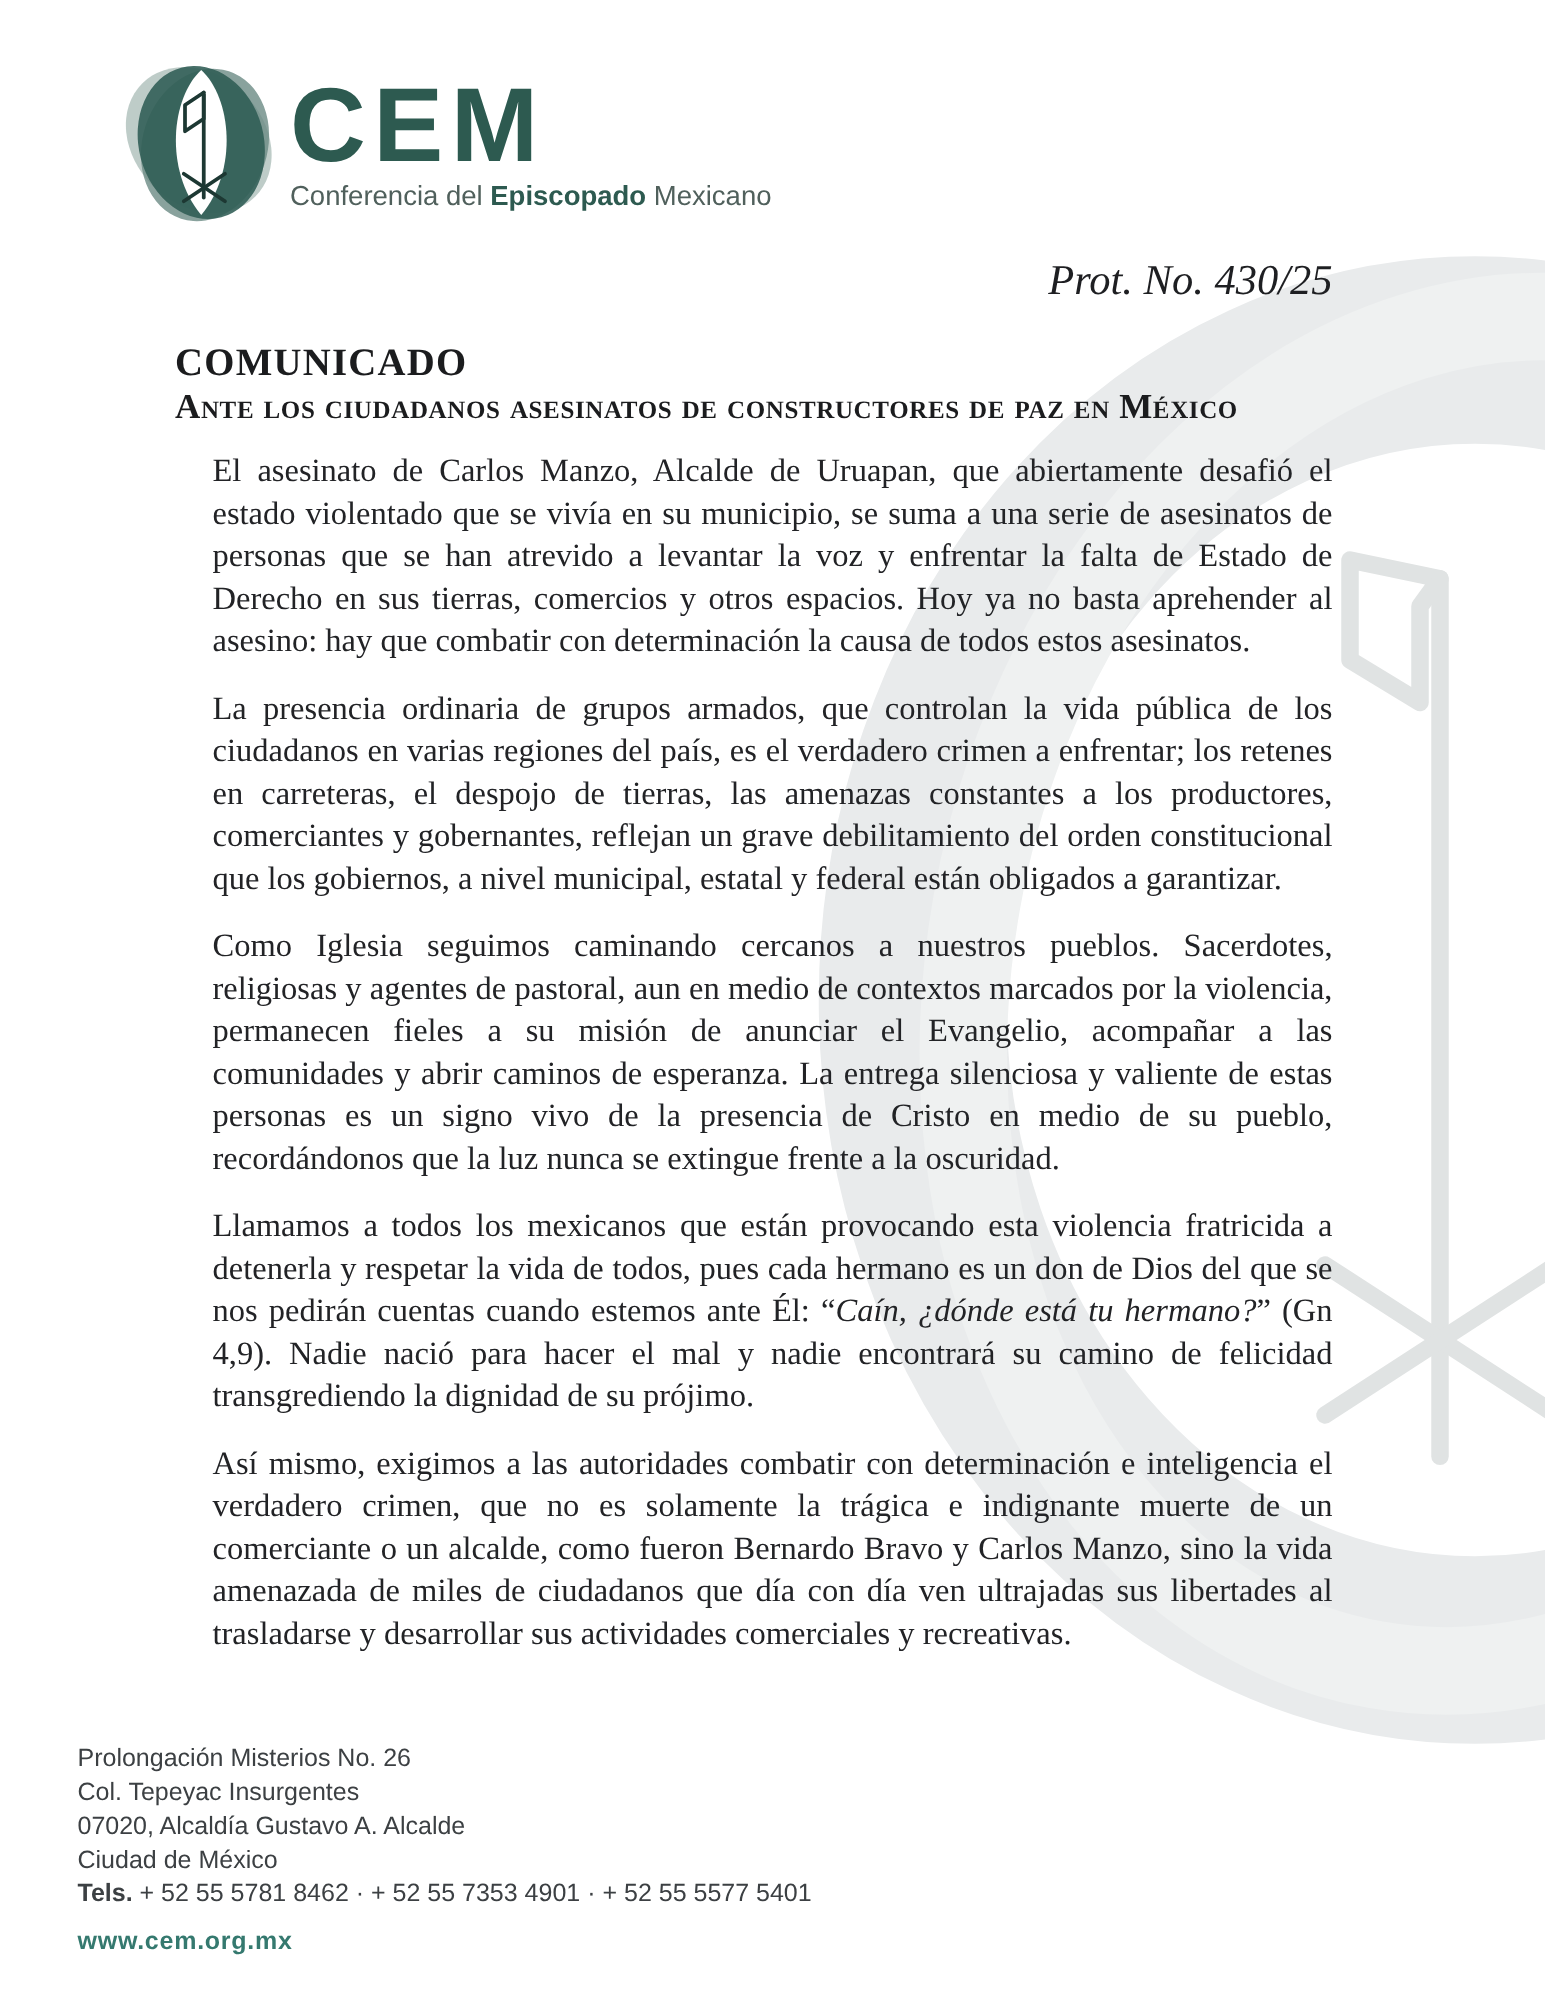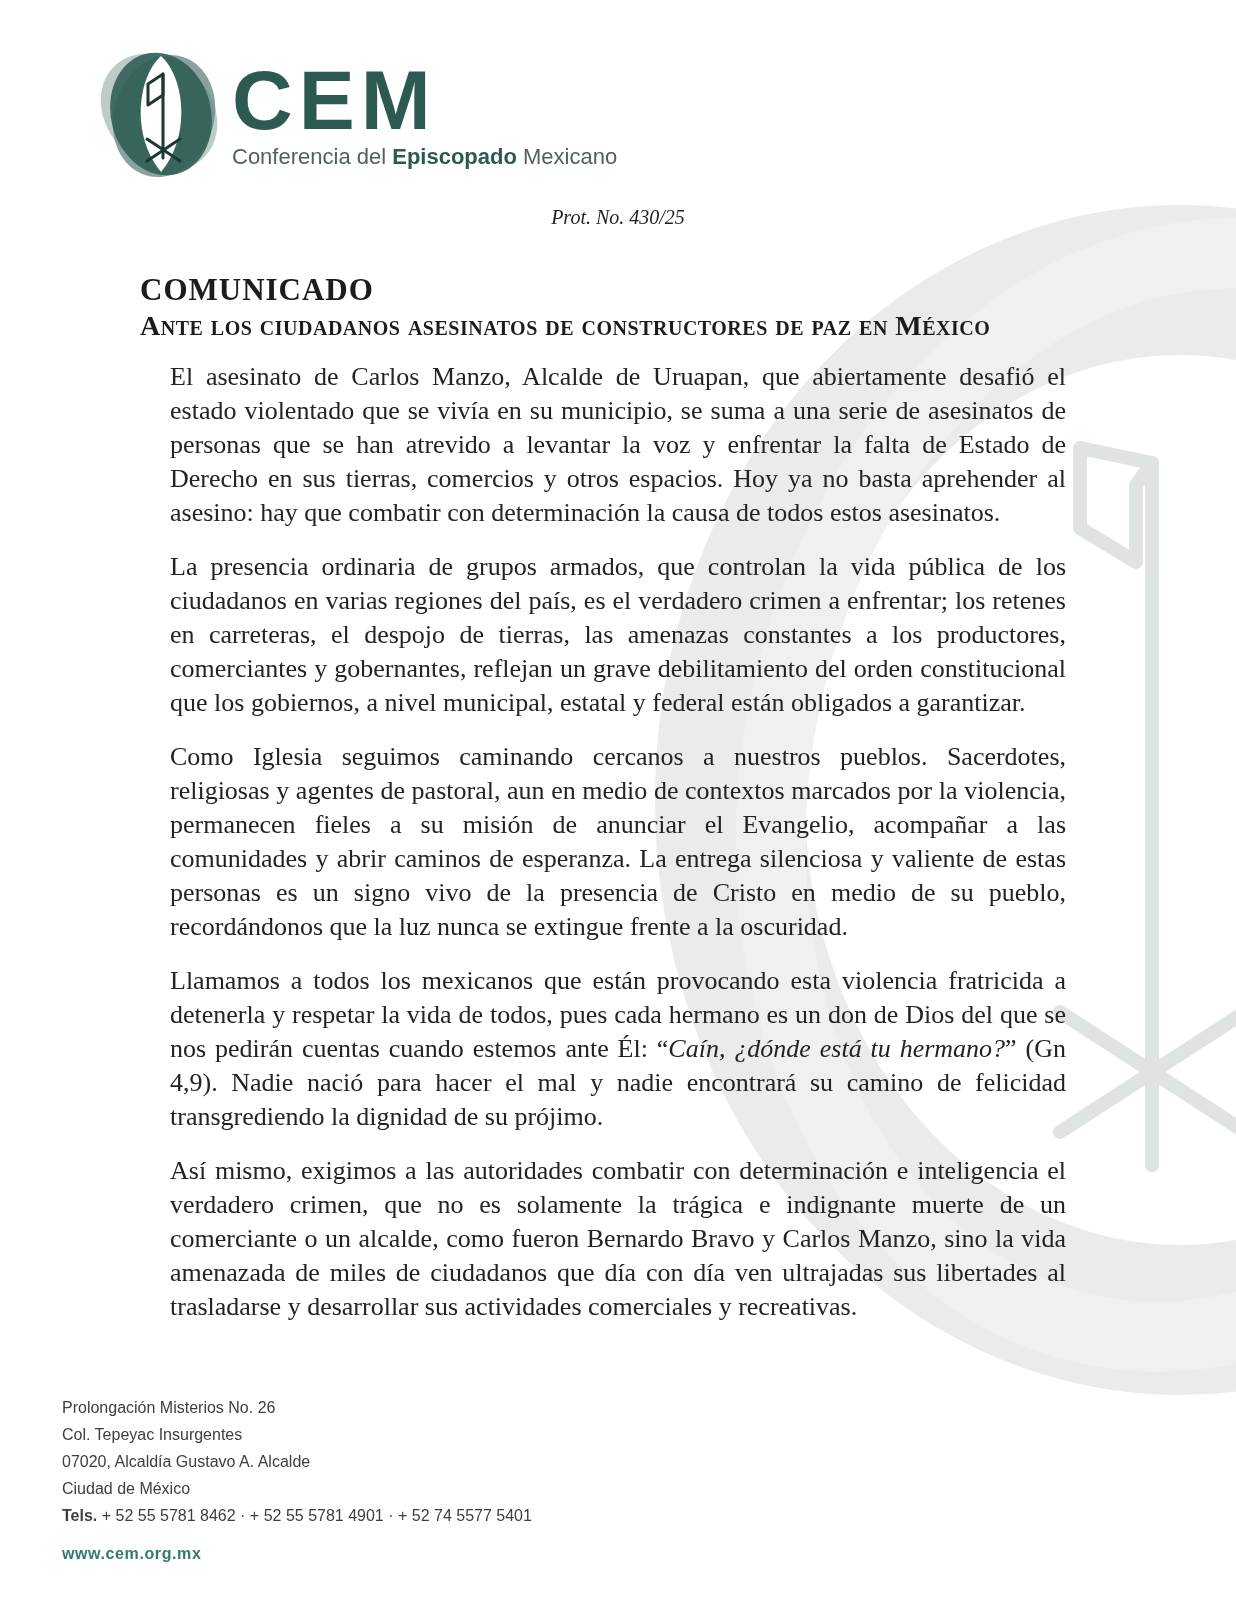--- a/index.html
+++ b/index.html
@@ -46,23 +46,23 @@
     color:#50605c;
     margin-top:2px;
   }
   .logo-tagline b{color:#2d5a50;}
   
   .prot{
     position:absolute;
     left:170px;
     top:206px;
     width:896px;
-    text-align:center;
+    text-align:right;
     font-style:italic;
-    font-size:20px;
+    font-size:34px;
     color:#1e1f22;
     z-index:2;
   }
   
   .titles{
     position:absolute;
     left:140px;
     top:272px;
     width:956px;
     text-align:left;
@@ -99,21 +99,21 @@
     color:#222326;
   }
   .body-text p i{font-style:italic;}
   
   .footer{
     position:absolute;
     left:62px;
     top:1394px;
     z-index:2;
     font-family:"Liberation Sans", sans-serif;
-    font-size:16px;
+    font-size:20px;
     line-height:27px;
     color:#3c4043;
   }
   .footer .tels b{font-weight:bold;color:#3c4043;}
   .footer .website{
     margin-top:11px;
     font-weight:bold;
     letter-spacing:0.6px;
     color:#35796f;
     text-decoration:none;
@@ -168,17 +168,17 @@
     <p>Como Iglesia seguimos caminando cercanos a nuestros pueblos. Sacerdotes, religiosas y agentes de pastoral, aun en medio de contextos marcados por la violencia, permanecen fieles a su misión de anunciar el Evangelio, acompañar a las comunidades y abrir caminos de esperanza. La entrega silenciosa y valiente de estas personas es un signo vivo de la presencia de Cristo en medio de su pueblo, recordándonos que la luz nunca se extingue frente a la oscuridad.</p>
     <p><span>Llamamos a todos los mexicanos que están provocando esta violencia fratricida a detenerla y respetar la vida de todos, pues cada hermano es un don de Dios del que se nos pedirán cuentas cuando estemos ante Él: “</span><i>Caín, ¿dónde está tu hermano?</i><span>” (Gn 4,9). Nadie nació para hacer el mal y nadie encontrará su camino de felicidad transgrediendo la dignidad de su prójimo.</span></p>
     <p>Así mismo, exigimos a las autoridades combatir con determinación e inteligencia el verdadero crimen, que no es solamente la trágica e indignante muerte de un comerciante o un alcalde, como fueron Bernardo Bravo y Carlos Manzo, sino la vida amenazada de miles de ciudadanos que día con día ven ultrajadas sus libertades al trasladarse y desarrollar sus actividades comerciales y recreativas.</p>
   </div>
 
   <div class="footer">
     <div>Prolongación Misterios No. 26</div>
     <div>Col. Tepeyac Insurgentes</div>
     <div>07020, Alcaldía Gustavo A. Alcalde</div>
     <div>Ciudad de México</div>
-    <div class="tels"><b>Tels.</b><span> + 52 55 5781 8462 · + 52 55 5781 4901 · + 52 74 5577 5401</span></div>
+    <div class="tels"><b>Tels.</b><span> + 52 55 5781 8462 · + 52 55 7353 4901 · + 52 55 5577 5401</span></div>
     <a class="website" href="#">www.cem.org.mx</a>
   </div>
 
 </div>
 
 </body></html>

